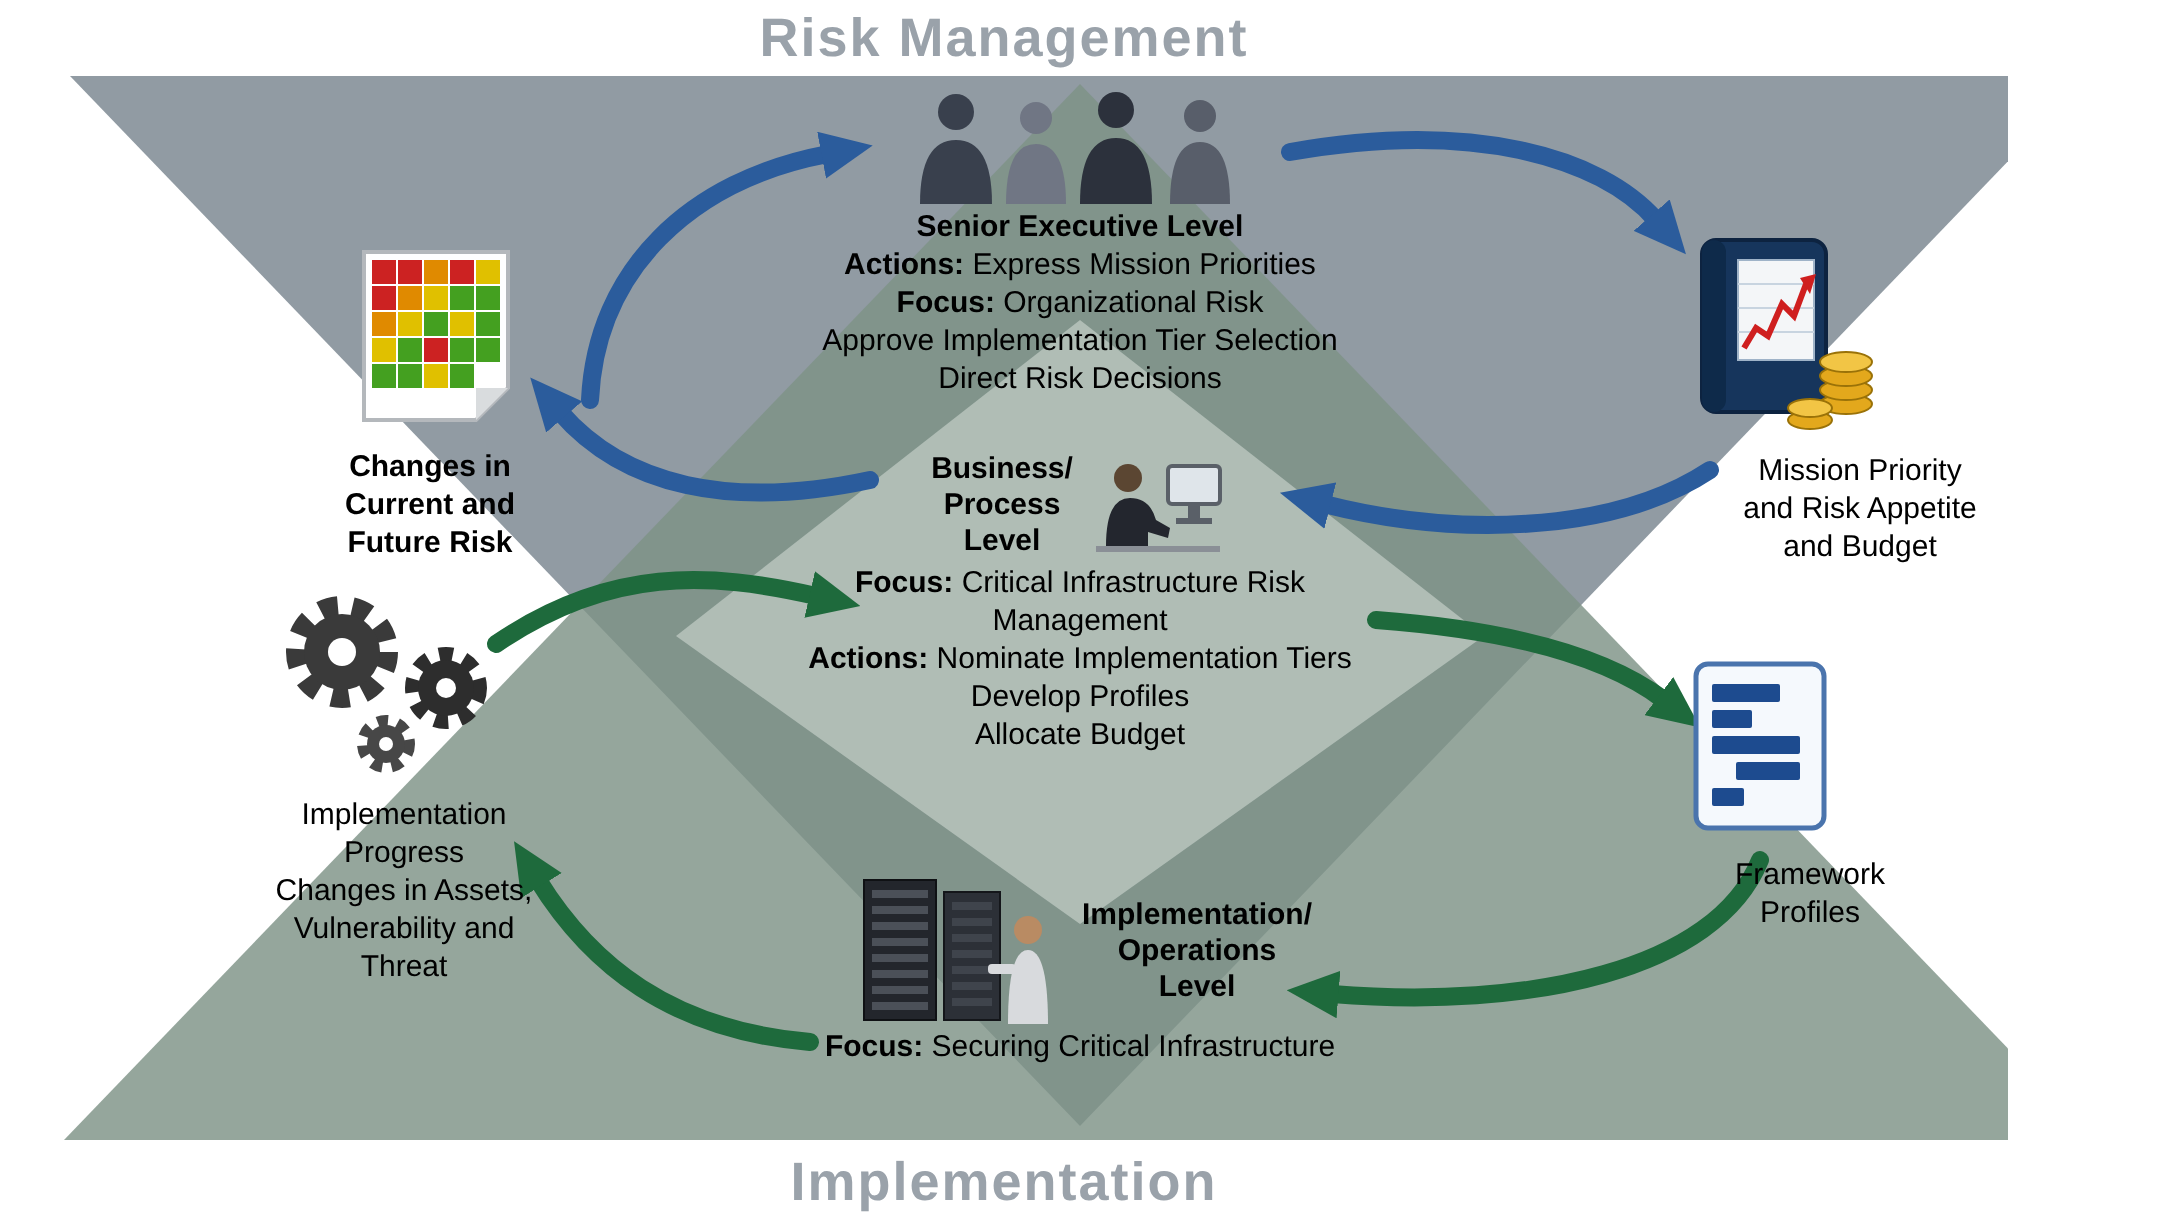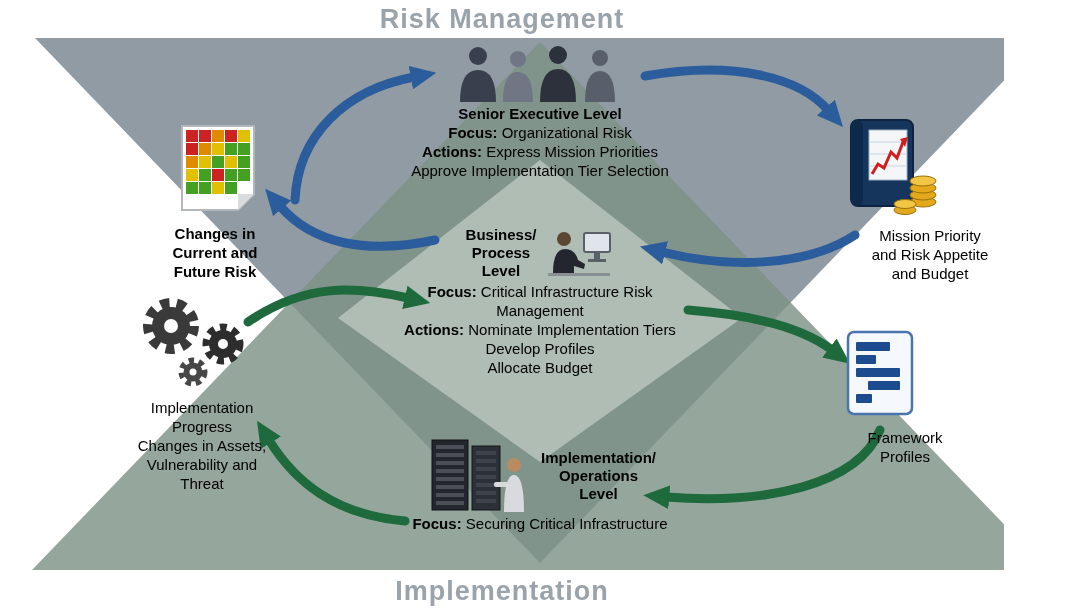--- a/index.html
+++ b/index.html
@@ -105,23 +105,24 @@
       <g fill="#2c313c">
           <circle cx="118" cy="11" r="9"></circle>
           <path d="M100 58 Q100 25 118 25 Q136 25 136 58 Z"></path>
         </g>
       <g fill="#585e6a">
           <circle cx="160" cy="14" r="8"></circle>
           <path d="M145 58 Q145 27 160 27 Q175 27 175 58 Z"></path>
         </g>
     </svg>
     <div class="lvl-title">Senior Executive Level</div>
+    <div><span class="bold">Actions:</span> <span>Express Mission Priorities</span></div>
     <div><span class="bold">Focus:</span> <span>Organizational Risk</span></div>
-    <div><span class="bold">Actions:</span> <span>Express Mission Priorities</span></div>
     <div>Approve Implementation Tier Selection</div>
+    <div>Direct Risk Decisions</div>
   </div>
 
   <svg class="abs icon-heatmap" width="80" height="92" viewBox="0 0 80 92">
     <path d="M4 4 H76 V72 L60 88 H4 Z" fill="#ffffff" stroke="#b4b8bc" stroke-width="2"></path>
     <path d="M76 72 L60 88 L60 72 Z" fill="#d9dcde"></path>
     <g>
       <rect x="8" y="8" width="12" height="12" fill="#cc2222"></rect>
         <rect x="21" y="8" width="12" height="12" fill="#cc2222"></rect>
         <rect x="34" y="8" width="12" height="12" fill="#e08a00"></rect>
         <rect x="47" y="8" width="12" height="12" fill="#cc2222"></rect>

